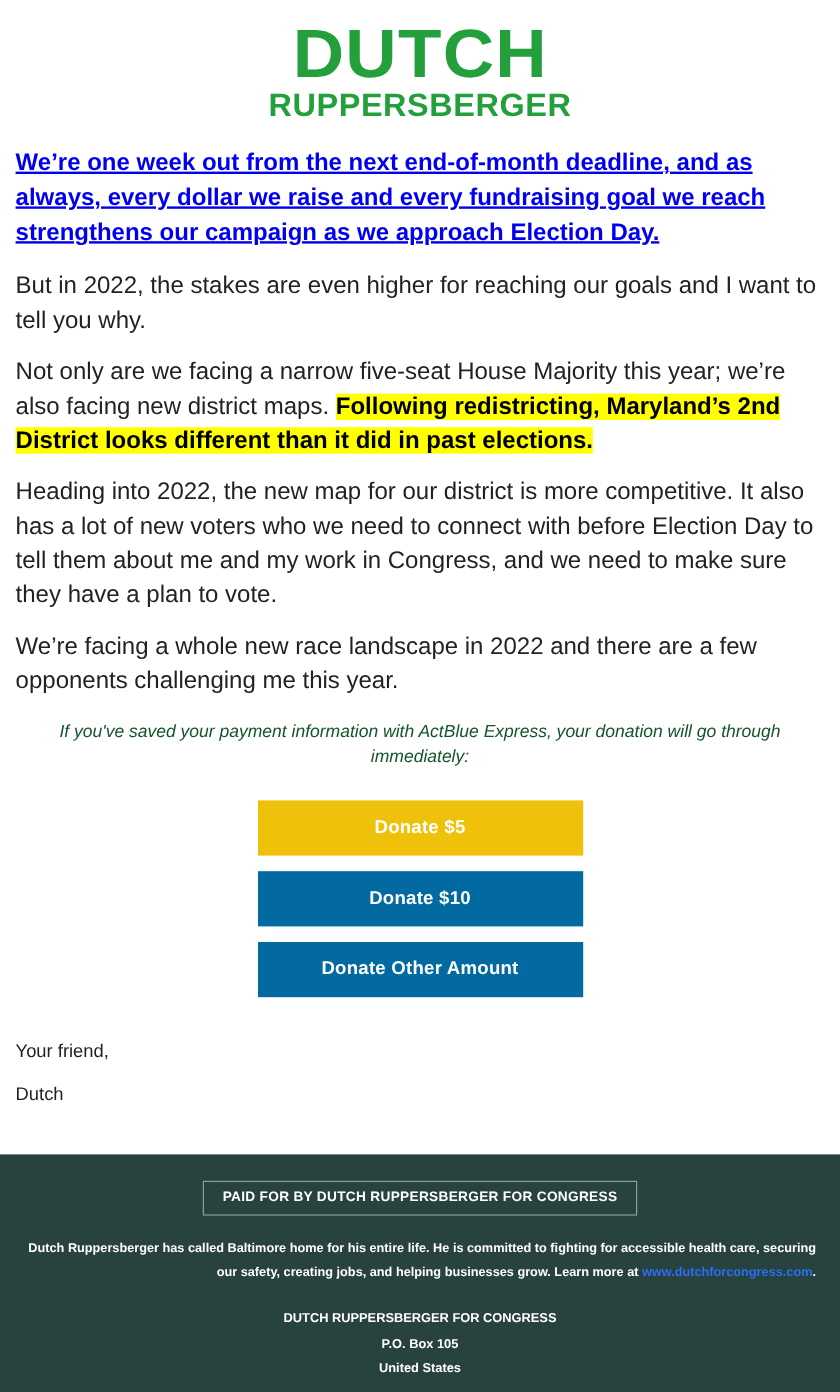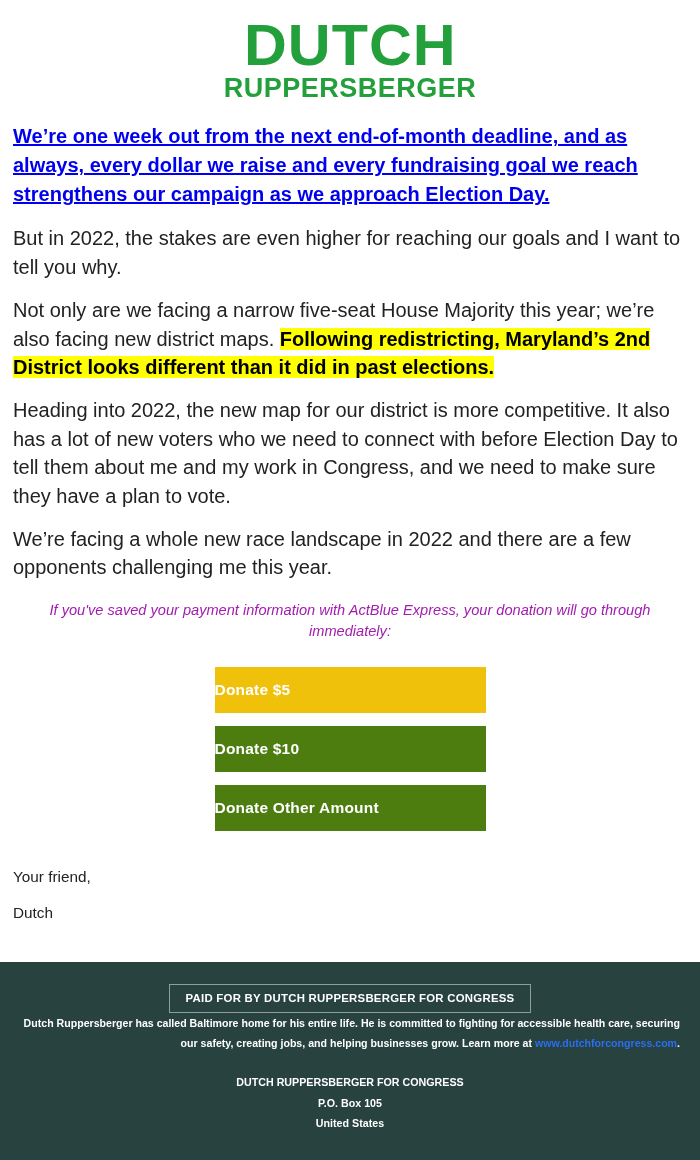--- a/index.html
+++ b/index.html
@@ -87,47 +87,47 @@
     color: #000000;
     box-decoration-break: clone;
     -webkit-box-decoration-break: clone;
   }
 
   .actblue-note {
     margin: 18px 13px 0 13px;
     text-align: center;
     font-style: italic;
     font-size: 14.6px;
-    color: #a21caf;
+    color: #14532d;
     line-height: 1.42;
   }
 
   
   .buttons {
     padding: 26px 0 0 0;
     text-align: center;
   }
   .donate-btn {
     display: block;
     width: 271px;
     height: 46px;
     line-height: 46px;
     margin: 0 auto 13px auto;
-    text-align: left;
+    text-align: center;
     color: #ffffff;
     font-weight: bold;
     font-size: 15.5px;
     letter-spacing: 0.2px;
     text-decoration: none;
     border: none;
     cursor: pointer;
     font-family: "Liberation Sans", sans-serif;
   }
   .donate-btn.gold { background: #efc10b; }
-  .donate-btn.green { background: #4d7c0f; }
+  .donate-btn.green { background: #0369a1; }
 
   
   .signature {
     padding: 22px 13px 0 13px;
     color: #222222;
     font-size: 15.3px;
     line-height: 1.42;
   }
   .signature p { margin: 0 0 14px 0; }
 
@@ -141,20 +141,21 @@
     text-align: center;
   }
   .paid-for {
     display: inline-block;
     border: 1px solid #8d9e9c;
     padding: 7px 16px 8px 16px;
     font-size: 11.4px;
     font-weight: bold;
     letter-spacing: 0.25px;
     color: #ffffff;
+    margin-bottom: 17px;
   }
   .footer-bio {
     font-size: 10.6px;
     font-weight: bold;
     line-height: 1.95;
     color: #ffffff;
     margin: 0 0 18px 0;
     padding: 0 4px;
     text-align: right;
   }

